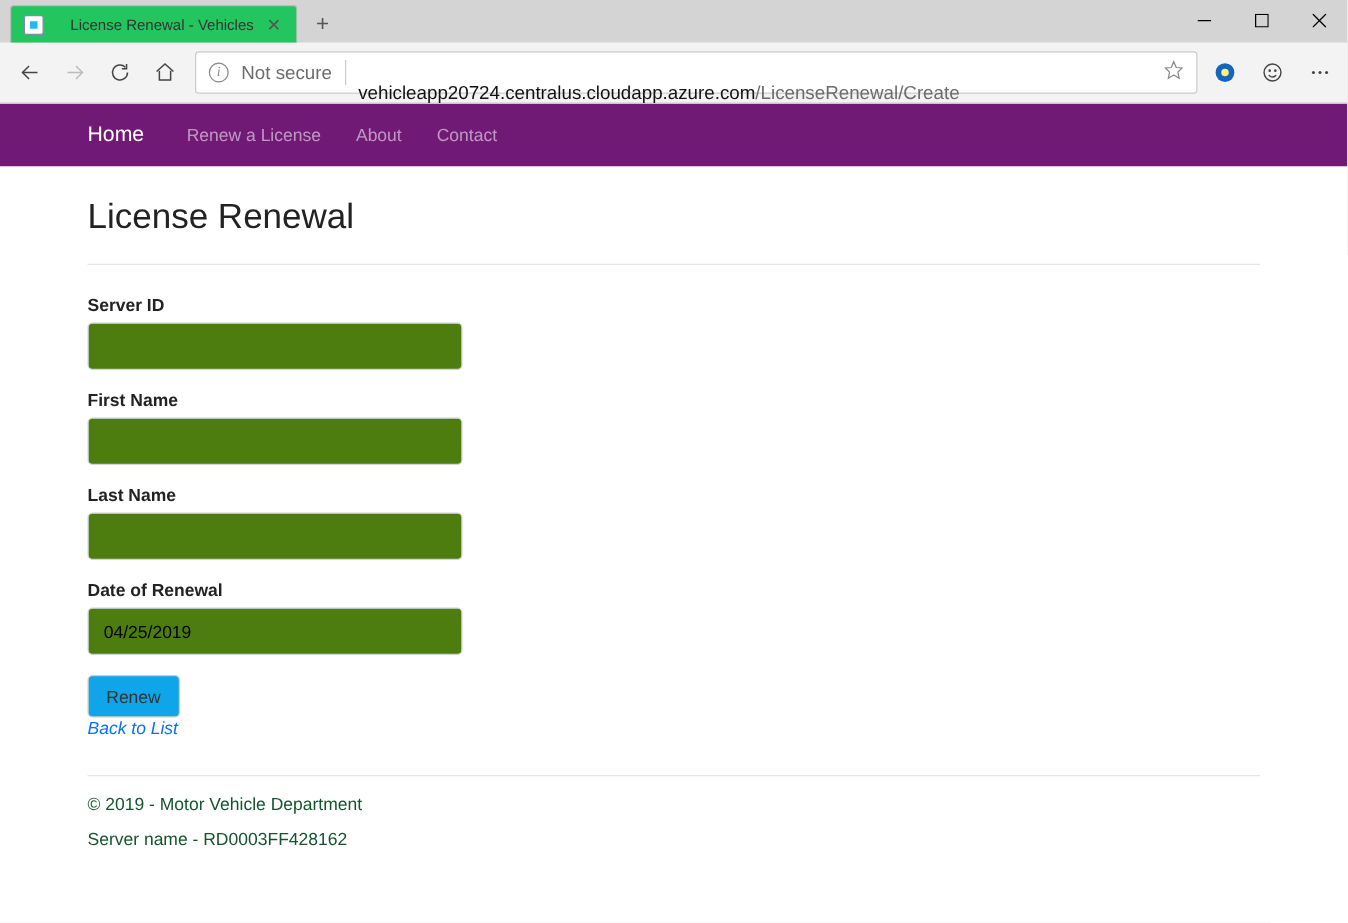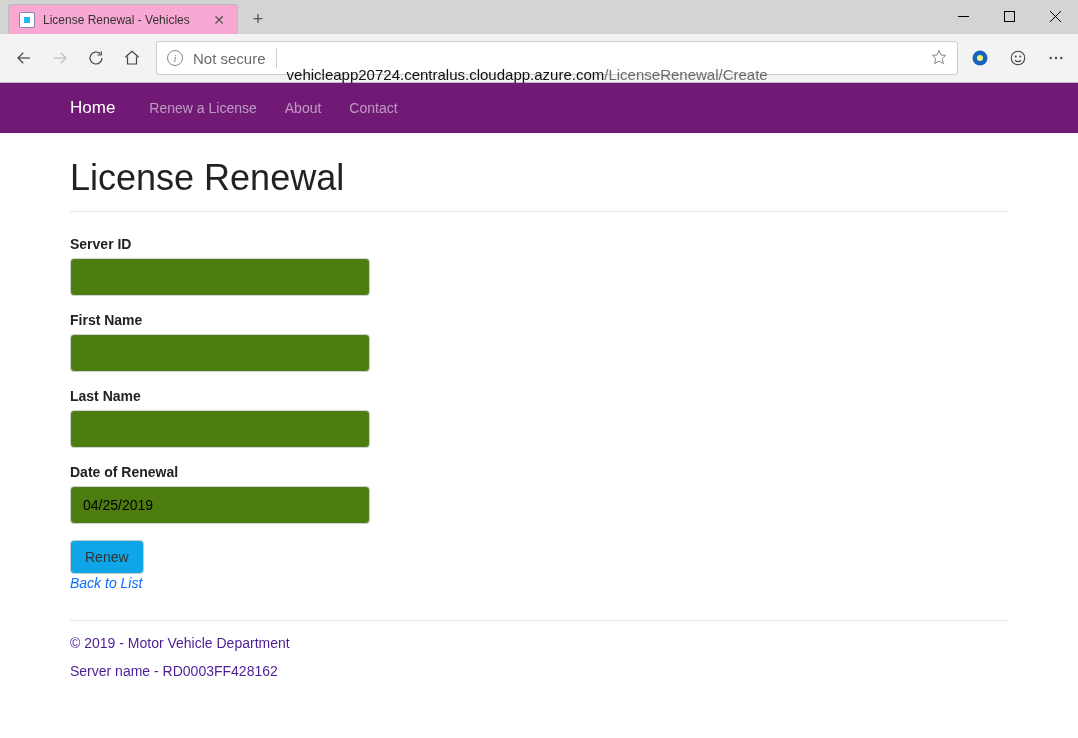--- a/index.html
+++ b/index.html
@@ -37,30 +37,31 @@
     .tab-strip {
       display: flex;
       align-items: flex-end;
       height: 34px;
       margin-top: -32px;
       padding-left: 8px;
     }
     .tab {
       display: flex;
       align-items: center;
-      background: #f9a8d4;
+      background: #22c55e;
       border: 1px solid #bbb;
       border-bottom: none;
       border-top-left-radius: 3px;
       border-top-right-radius: 3px;
       height: 30px;
       padding: 0 10px;
       min-width: 230px;
       font-size: 12px;
       color: #333;
+      text-align: right;
     }
     .tab .favicon {
       width: 16px;
       height: 16px;
       margin-right: 8px;
       border: 1px solid #88a;
       border-radius: 2px;
       background: #fff;
       display: flex;
       align-items: center;
@@ -193,23 +194,23 @@
       font-size: 17px;
       padding-left: 0;
       padding-right: 20px;
     }
 
     .container {
       padding: 24px 70px;
       color: #222;
     }
     h2.page-title {
-      font-size: 36px;
+      font-size: 28px;
       font-weight: 400;
-      margin-bottom: 12px;
+      margin-bottom: 22px;
     }
     hr.rule {
       border: none;
       border-top: 1px solid #e5e5e5;
       margin-bottom: 24px;
     }
 
     .form-group {
       margin-bottom: 16px;
       max-width: 300px;
@@ -250,21 +251,21 @@
     }
 
     hr.footer-rule {
       border: none;
       border-top: 1px solid #e5e5e5;
       margin: 28px 0 14px 0;
     }
 
     .footer-text {
       font-size: 14px;
-      color: #4c1d95;
+      color: #14532d;
       margin-bottom: 12px;
     }
   </style>
 </head>
 <body>
 
 <div class="browser-chrome">
   <div class="window-controls">
     <div class="win-btn">
       <svg viewBox="0 0 11 11">

